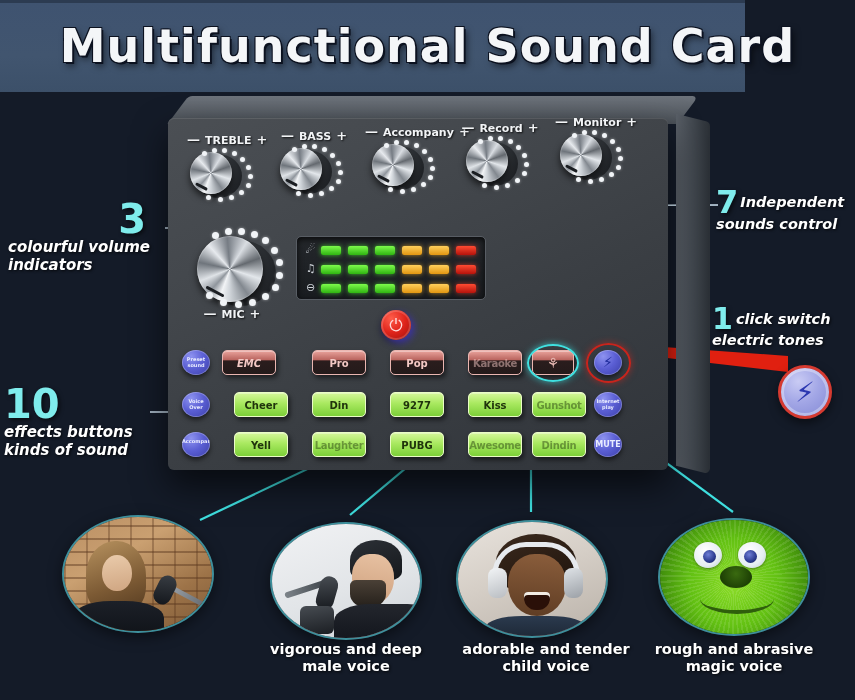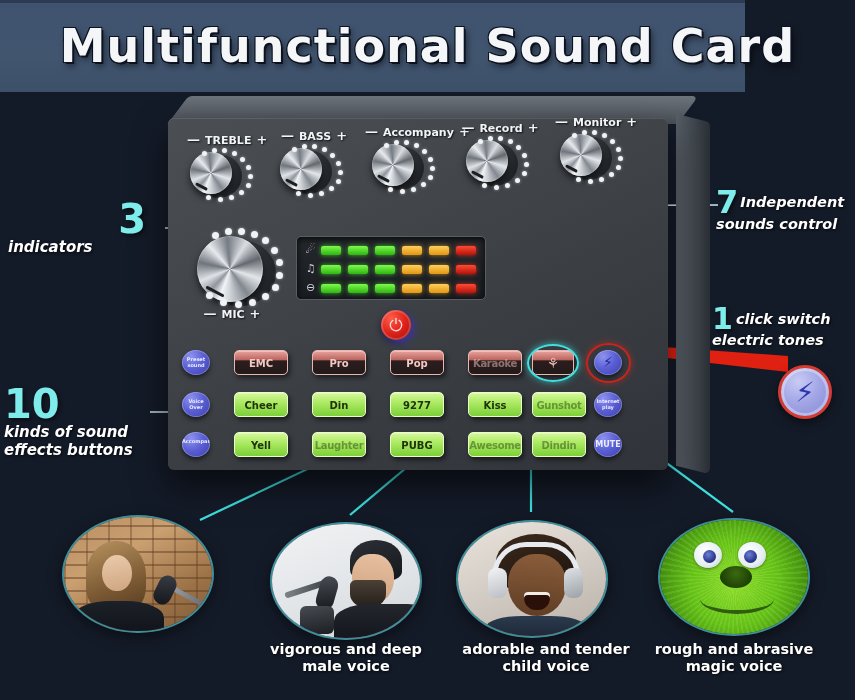--- a/index.html
+++ b/index.html
@@ -431,21 +431,21 @@
           <span class="led o"></span>
           <span class="led o"></span>
           <span class="led r"></span>
         </div>
       </div>
 
       <div id="power-btn">⏻</div>
 
       <div class="btn-row" style="top:232px;">
         <div class="rbtn" style="left:0;">Preset sound</div>
-        <div class="sbtn red" style="left:52px;">EMC</div>
+        <div class="sbtn red" style="left:40px;font-style:italic;">EMC</div>
         <div class="sbtn red" style="left:130px;">Pro</div>
         <div class="sbtn red" style="left:208px;">Pop</div>
         <div class="sbtn red blurry" style="left:286px;">Karaoke</div>
         <div class="sbtn red icon" style="left:350px;width:42px;">⚘</div>
         <div class="rbtn bolt" style="left:412px;">⚡</div>
         <div class="ring" style="left:345px;top:-6px;width:52px;height:38px;border-radius:50%;"></div>
         <div class="ring red" style="left:404px;top:-7px;width:45px;height:40px;"></div>
       </div>
 
       <div class="btn-row" style="top:274px;">
@@ -466,20 +466,21 @@
         <div class="sbtn green blurry" style="left:286px;">Awesome</div>
         <div class="sbtn green blurry" style="left:350px;">Dindin</div>
         <div class="rbtn" style="left:412px;font-size:8px;line-height:25px;padding-top:0;">MUTE</div>
       </div>
 
     </div>
   </div>
 
   <div class="anno" style="left:8px;top:200px;width:160px;">
     <div class="num" style="font-size:40px;text-align:right;padding-right:22px;line-height:38px;">3</div>
+    <div style="font-size:15px;">colourful volume</div>
     <div style="font-size:15px;">indicators</div>
   </div>
 
   <div class="anno" style="left:716px;top:188px;width:140px;">
     <div style="display:flex;align-items:flex-start;">
       <span class="num" style="font-size:32px;line-height:28px;">7</span>
       <span style="font-size:14.5px;padding-top:6px;padding-left:2px;">Independent</span>
     </div>
     <div style="font-size:14.5px;">sounds control</div>
   </div>
@@ -492,22 +493,22 @@
     <div style="font-size:14.5px;">electric tones</div>
   </div>
 
   <div style="position:absolute;left:778px;top:365px;width:54px;height:54px;border-radius:50%;
        background:radial-gradient(circle at 36% 28%,#c9cbf4 0%,#a3a7e6 45%,#8288d4 100%);
        border:3px solid #d63a30;box-shadow:0 4px 10px rgba(0,0,0,.5), inset 0 0 0 3px rgba(255,255,255,.35);
        color:#2b37b0;font-size:28px;text-align:center;line-height:50px;font-family:'DejaVu Sans',sans-serif;">⚡</div>
 
   <div class="anno" style="left:4px;top:385px;width:150px;">
     <div class="num" style="font-size:40px;padding-right:8px;line-height:38px;">10</div>
+    <div style="font-size:15px;">effects buttons</div>
     <div style="font-size:15px;">kinds of sound</div>
-    <div style="font-size:15px;">effects buttons</div>
   </div>
 
   <div class="photo p1" style="left:62px;top:515px;">
     <div class="inner">
       <div class="brick"></div>
       <div class="hair"></div>
       <div class="face"></div>
       <div class="body"></div>
       <div class="boom"></div>
       <div class="mic"></div>

